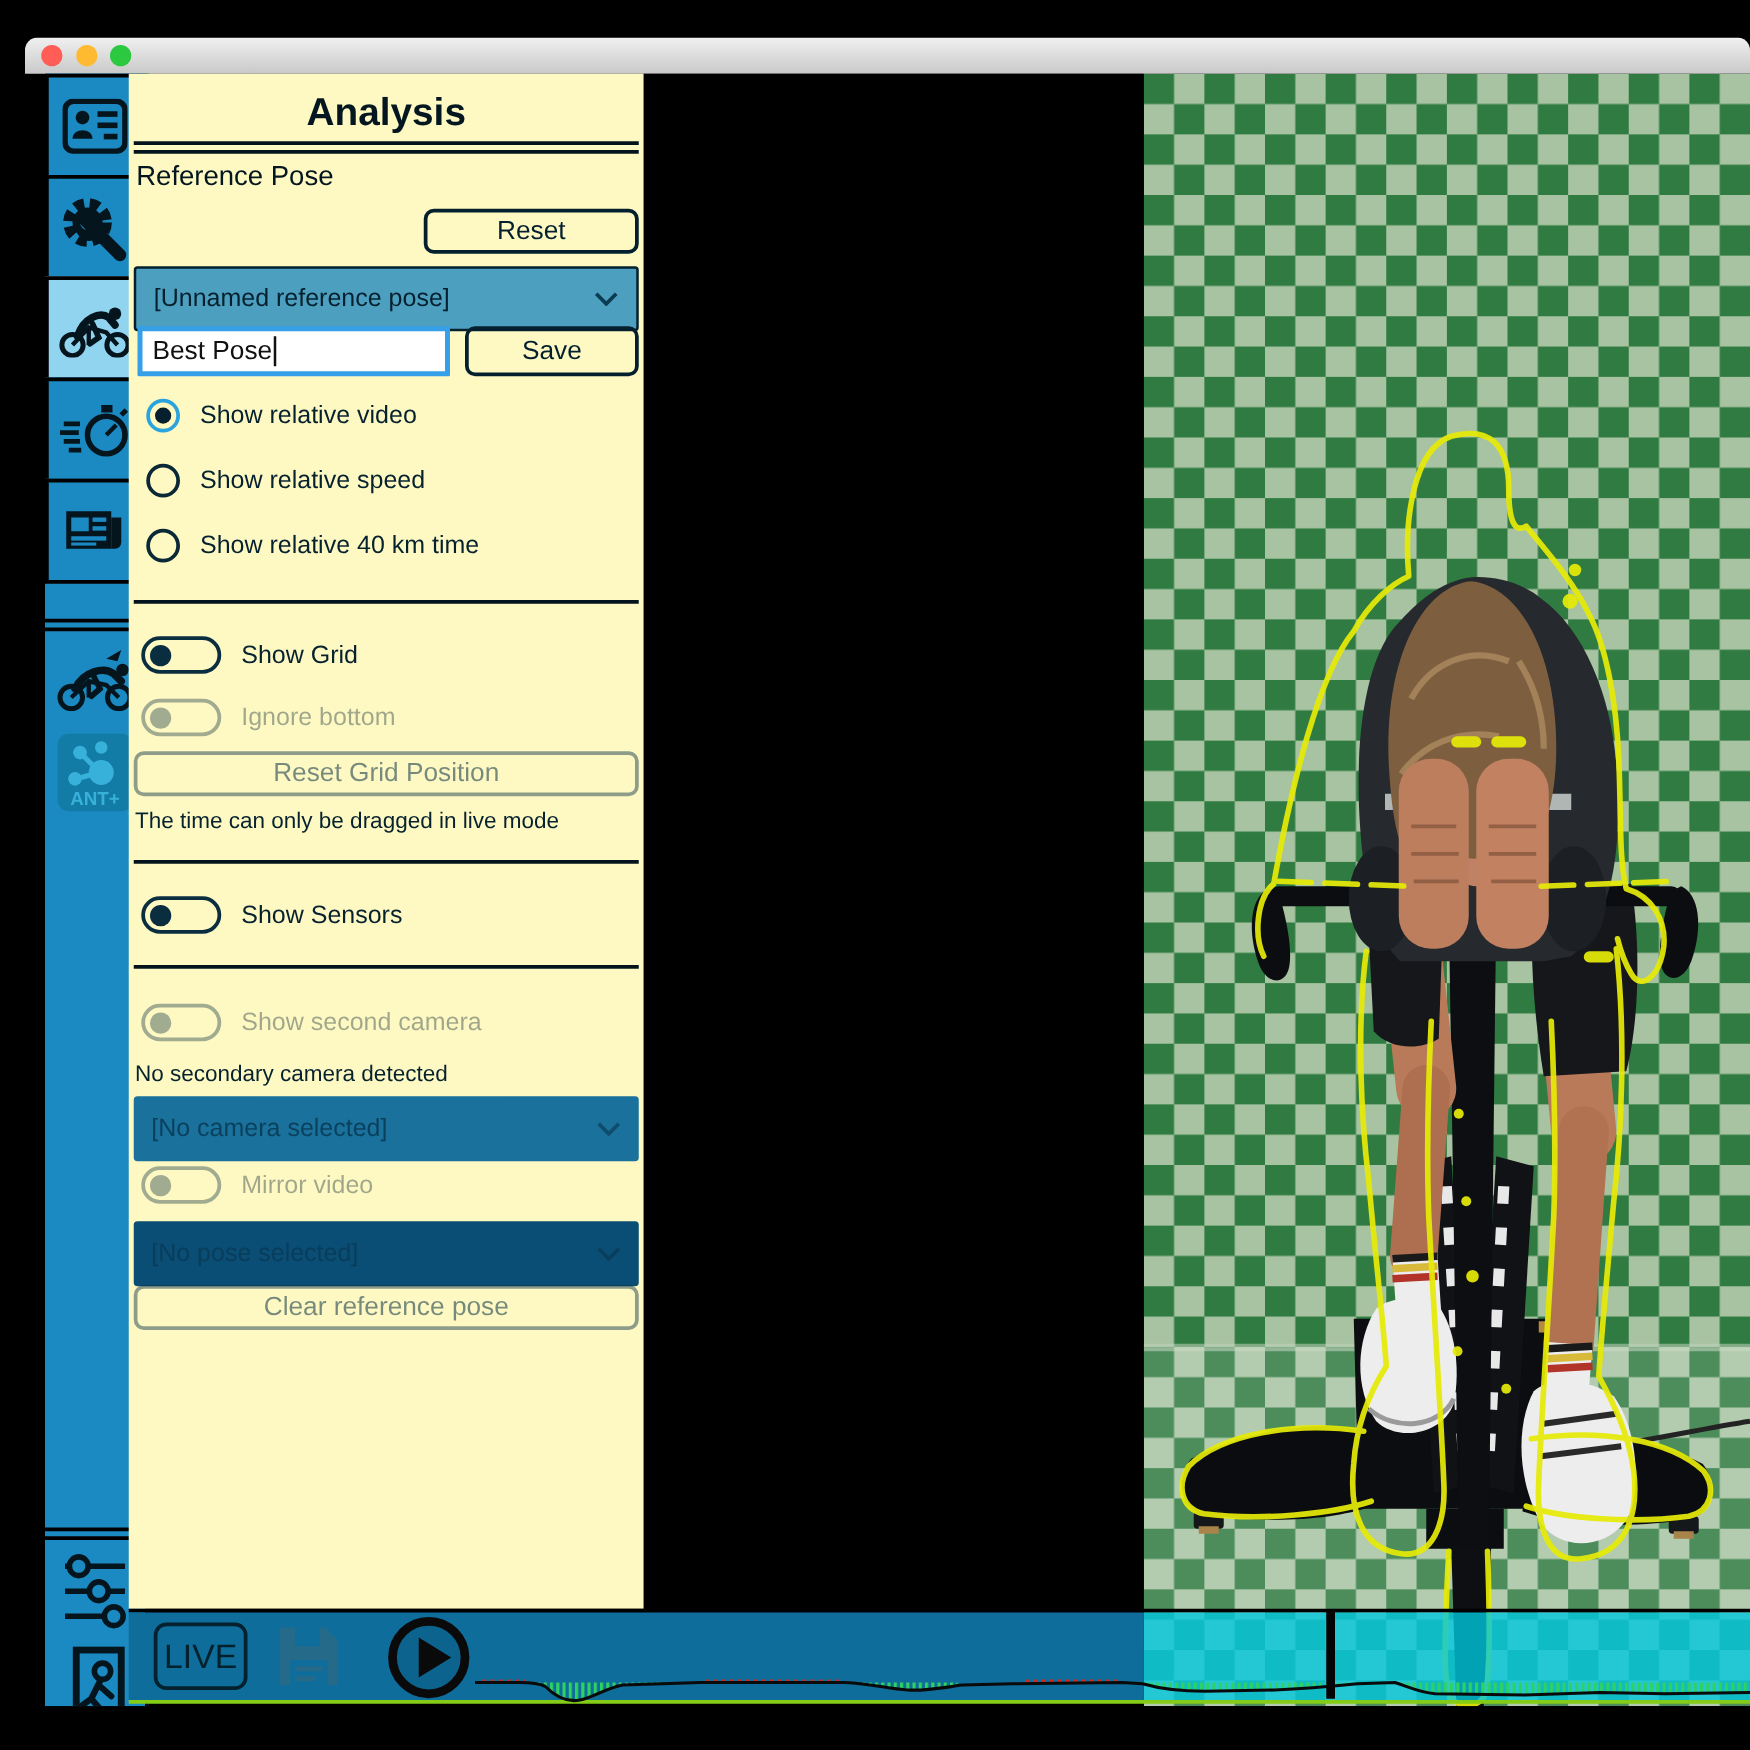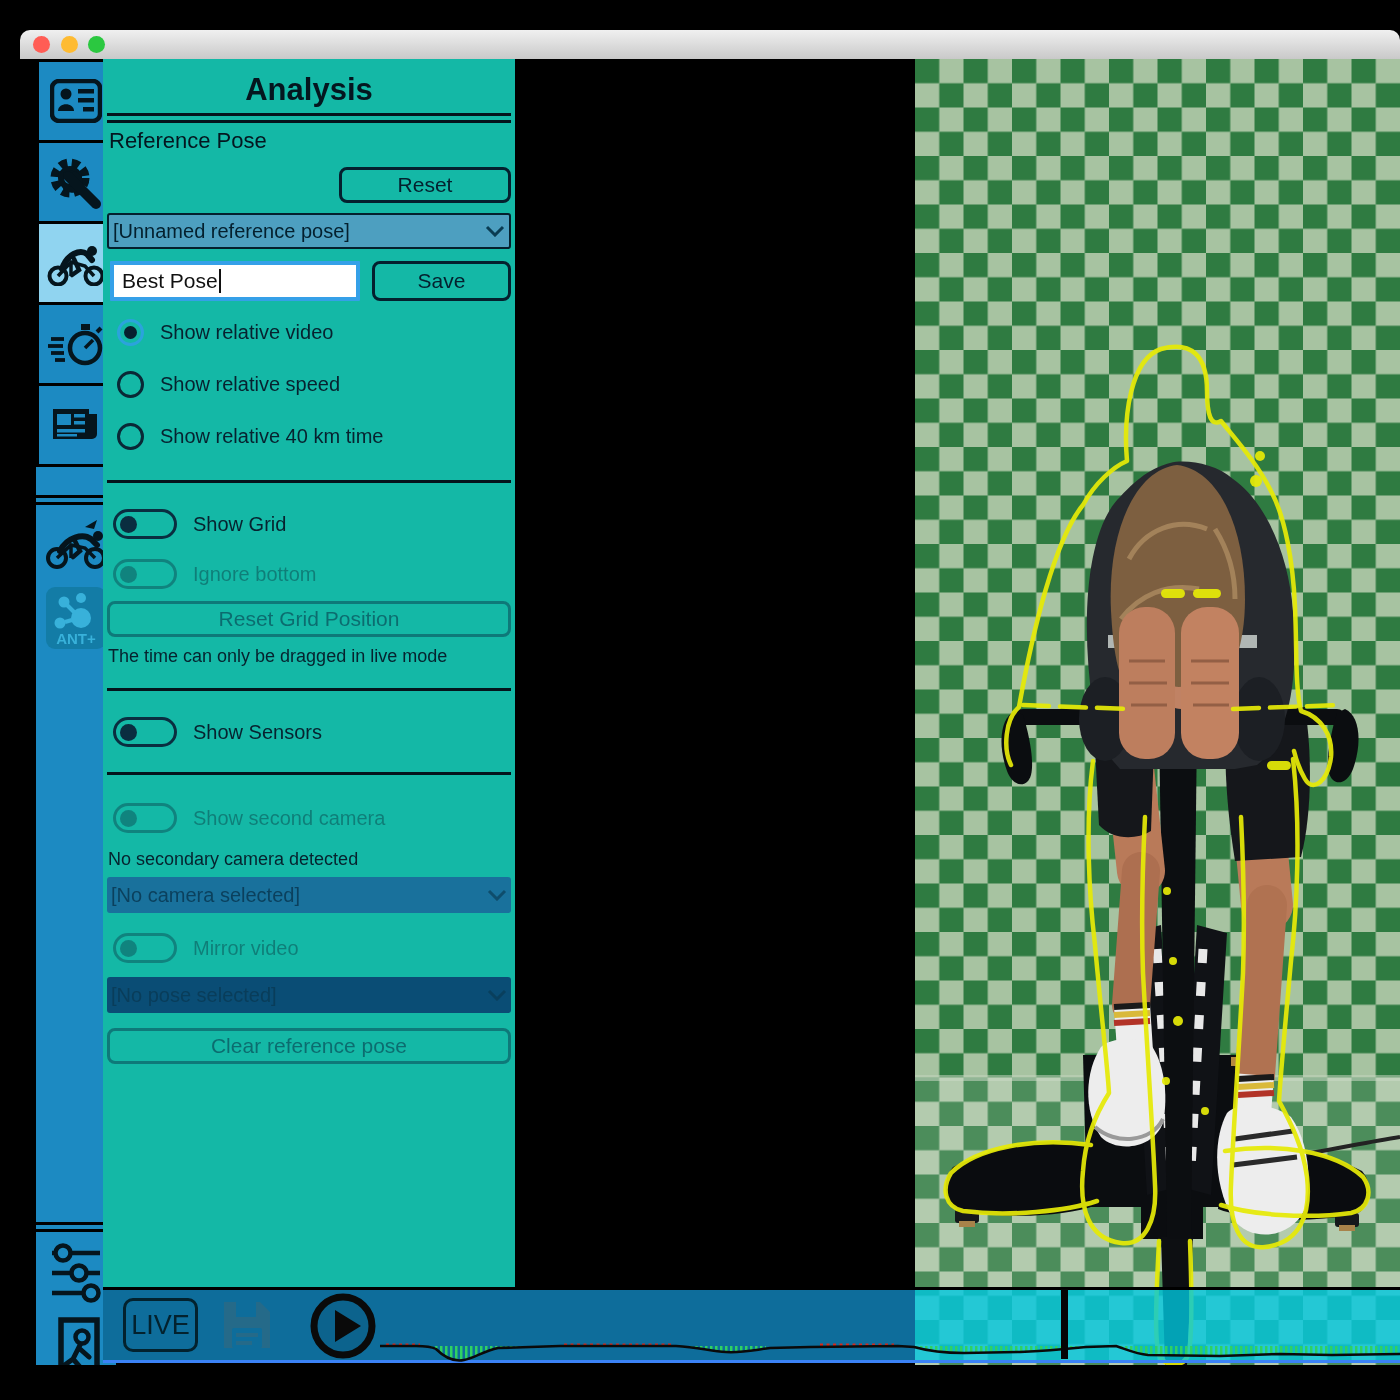--- a/index.html
+++ b/index.html
@@ -13,32 +13,32 @@
   .light{position:absolute;top:6px;width:17px;height:17px;border-radius:50%;}
   
   .sidebar{position:absolute;left:0;top:29px;width:83px;height:1306px;background:#1c8ac2;
            border-right:3px solid #000;box-sizing:border-box;margin-left:16px;}
   .cell{position:absolute;left:0;width:80px;height:84px;border:3px solid #000;box-sizing:border-box;
         display:flex;align-items:center;justify-content:center;background:#1c8ac2;}
   .cell.active{background:#90d4f0;}
   .side-sep{position:absolute;left:0;width:80px;height:3px;background:#000;}
   .side-ic{position:absolute;left:0;width:80px;display:flex;justify-content:center;}
   
-  .panel{position:absolute;left:83px;top:29px;width:412px;height:1228px;background:#14b8a6;
+  .panel{position:absolute;left:83px;top:29px;width:412px;height:1228px;background:#fef9c3;
          color:#06222e;}
   .ptitle{position:absolute;top:13px;width:100%;text-align:center;font-size:31px;font-weight:700;
           color:#04161f;}
   .sep{position:absolute;left:4px;width:404px;height:3px;background:#04141c;}
   .slabel{position:absolute;left:6px;font-size:22px;font-weight:400;color:#04161f;}
   .btn{position:absolute;border:3px solid #04202e;border-radius:8px;background:transparent;
        color:#04202e;font-size:21px;font-family:inherit;display:flex;align-items:center;
        justify-content:center;box-sizing:border-box;}
   .btn.disabled{border-color:rgba(6,45,66,.45);color:rgba(6,45,66,.55);}
-  .dd{position:absolute;height:36px;box-sizing:border-box;display:flex;align-items:center;
-      font-size:20px;padding:0 4px;justify-content:space-between;border-radius:3px;}
+  .dd{position:absolute;height:52px;box-sizing:border-box;display:flex;align-items:center;
+      font-size:20px;padding:0 14px;justify-content:space-between;border-radius:3px;}
   .dd.main{background:#4d9fc0;border:2px solid #04202e;color:#04202e;}
   .dd.dim{background:#19719c;color:rgba(7,53,77,.8);}
   .dd.dark{background:#0a4d75;color:rgba(9,60,88,.95);}
   .input-box{position:absolute;height:40px;background:#fff;border:4px solid #35a0e8;border-radius:1px;
       box-sizing:border-box;display:flex;align-items:center;padding:0 8px;font-size:21px;color:#111;}
   .caret{display:inline-block;width:2px;height:24px;background:#111;margin-left:1px;}
   .radio-row{position:absolute;left:14px;display:flex;align-items:center;gap:16px;height:30px;}
   .radio{width:27px;height:27px;border-radius:50%;border:3px solid #0a2836;box-sizing:border-box;
          display:flex;align-items:center;justify-content:center;}
   .radio.sel{border-color:#2ba3dc;}
@@ -48,21 +48,21 @@
   .toggle{width:64px;height:30px;border:3px solid #0a2e40;border-radius:16px;box-sizing:border-box;
           display:flex;align-items:center;padding:0 4px;}
   .toggle i{width:17px;height:17px;border-radius:50%;background:#0a2e40;}
   .toggle-row.disabled{opacity:.38;}
   .note{position:absolute;left:5px;font-size:18px;color:#06222e;}
   
   .center-black{position:absolute;left:495px;top:29px;width:400px;height:1306px;background:#000;}
   .video{position:absolute;left:895px;top:29px;width:485px;height:1306px;}
   
   .bbar{position:absolute;left:83px;top:1257px;width:1297px;height:76px;box-sizing:border-box;
-        border-top:3px solid #000;border-bottom:3px solid #3b82f6;}
+        border-top:3px solid #000;border-bottom:3px solid #84cc16;}
   .bbar .opaque{position:absolute;left:0;top:0;width:812px;height:70px;background:#0e6d9b;}
   .bbar .glass{position:absolute;left:812px;top:0;width:485px;height:70px;background:rgba(0,199,222,.8);}
   .live-btn{position:absolute;left:20px;top:8px;width:75px;height:54px;border:3px solid #03222e;
      border-radius:10px;display:flex;align-items:center;justify-content:center;font-size:27px;
      color:#03222e;box-sizing:border-box;}
   .wave{position:absolute;left:360px;top:1308px;width:1020px;height:26px;}
   .playhead{position:absolute;left:1041px;top:1259px;width:7px;height:70px;background:#050505;}
 </style>
 </head>
 <body>

